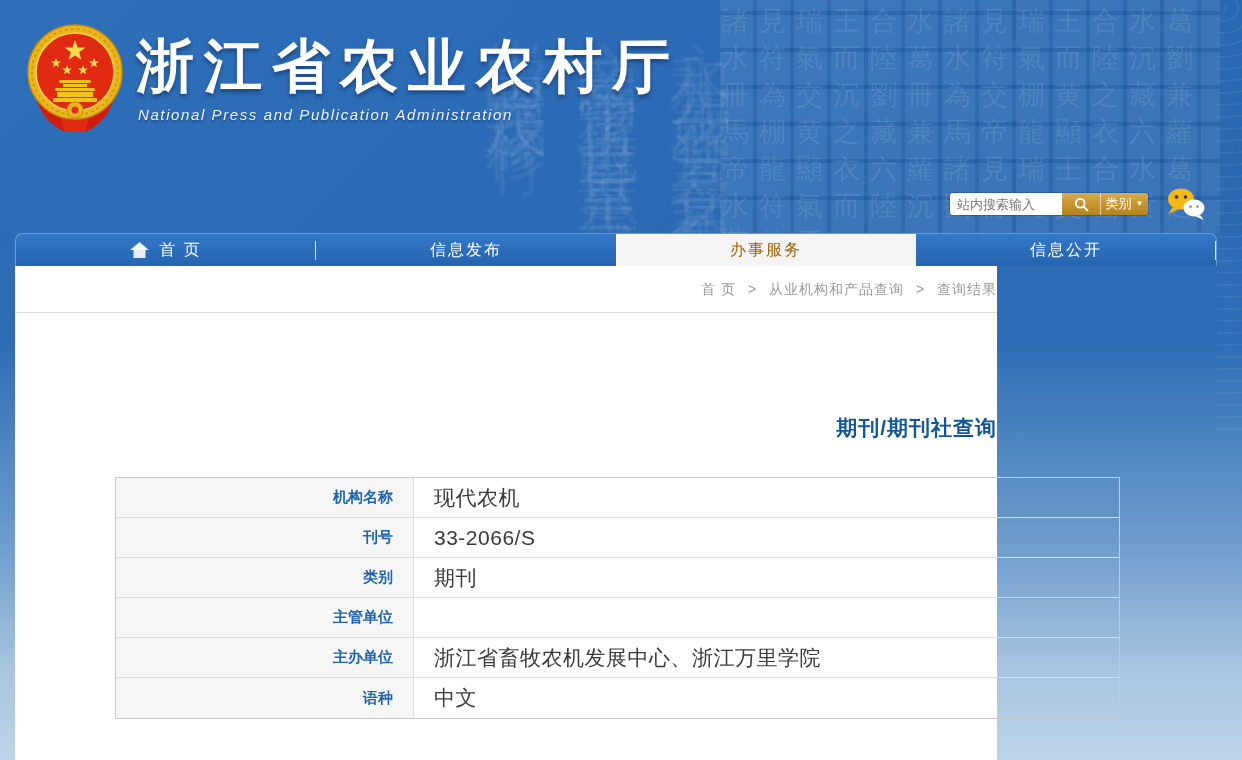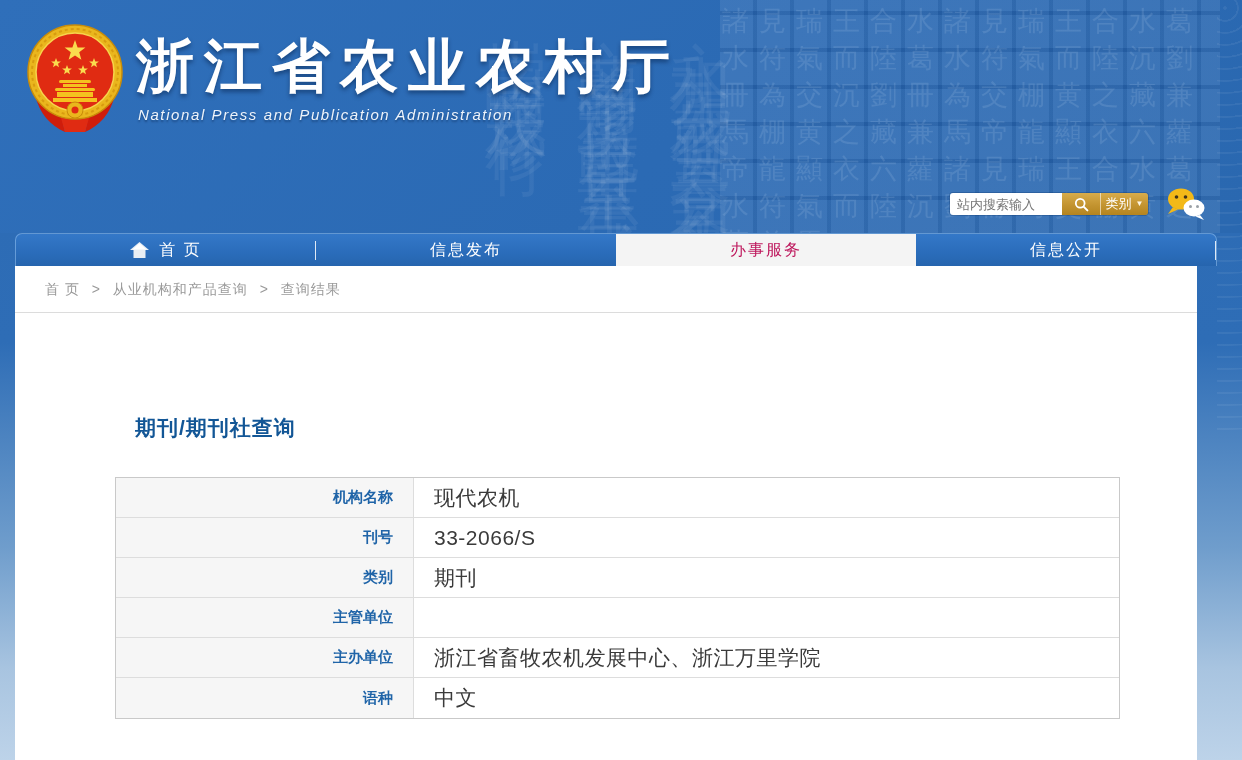--- a/index.html
+++ b/index.html
@@ -85,32 +85,33 @@
     position:absolute; top:233px; left:15px; width:1202px; height:33px;
     background:linear-gradient(180deg,#3478c8 0%, #2a6cba 60%, #2665ae 100%);
     border:1px solid rgba(150,195,240,0.55); border-bottom:none;
     border-radius:7px 7px 0 0;
     display:flex;
   }
   .nav-item {
     flex:1; display:flex; align-items:center; justify-content:center;
     color:#ffffff; font-size:16px; letter-spacing:2px; position:relative; cursor:pointer;
   }
-  .nav-item.active { background:#f4f4f4; color:#be185d; border-radius:0; }
+  .nav-item.active { background:#f4f4f4; color:#a16207; border-radius:0; }
   .nav-item:nth-child(1)::after,
   .nav-item:nth-child(4)::after {
     content:""; position:absolute; right:0; top:7px; width:1px; height:19px;
     background:rgba(255,255,255,0.85);
   }
   .home-icon { margin-right:10px; display:inline-flex; }
 
   
   .content {
-    position:absolute; top:266px; left:15px; width:1182px; height:494px;
+    position:absolute; top:266px; left:15px; width:982px; height:494px;
     background:#ffffff;
+    text-align:right;
   }
   .breadcrumb {
     height:47px; line-height:46px; padding-left:30px;
     font-size:14px; color:#999; border-bottom:1px solid #dcdcdc;
     letter-spacing:1px;
   }
   .breadcrumb a { color:#999; text-decoration:none; cursor:pointer; }
   .crumb-sep { margin:0 7px; color:#999; }
   .section-title {
     margin:101px 0 0 120px;

